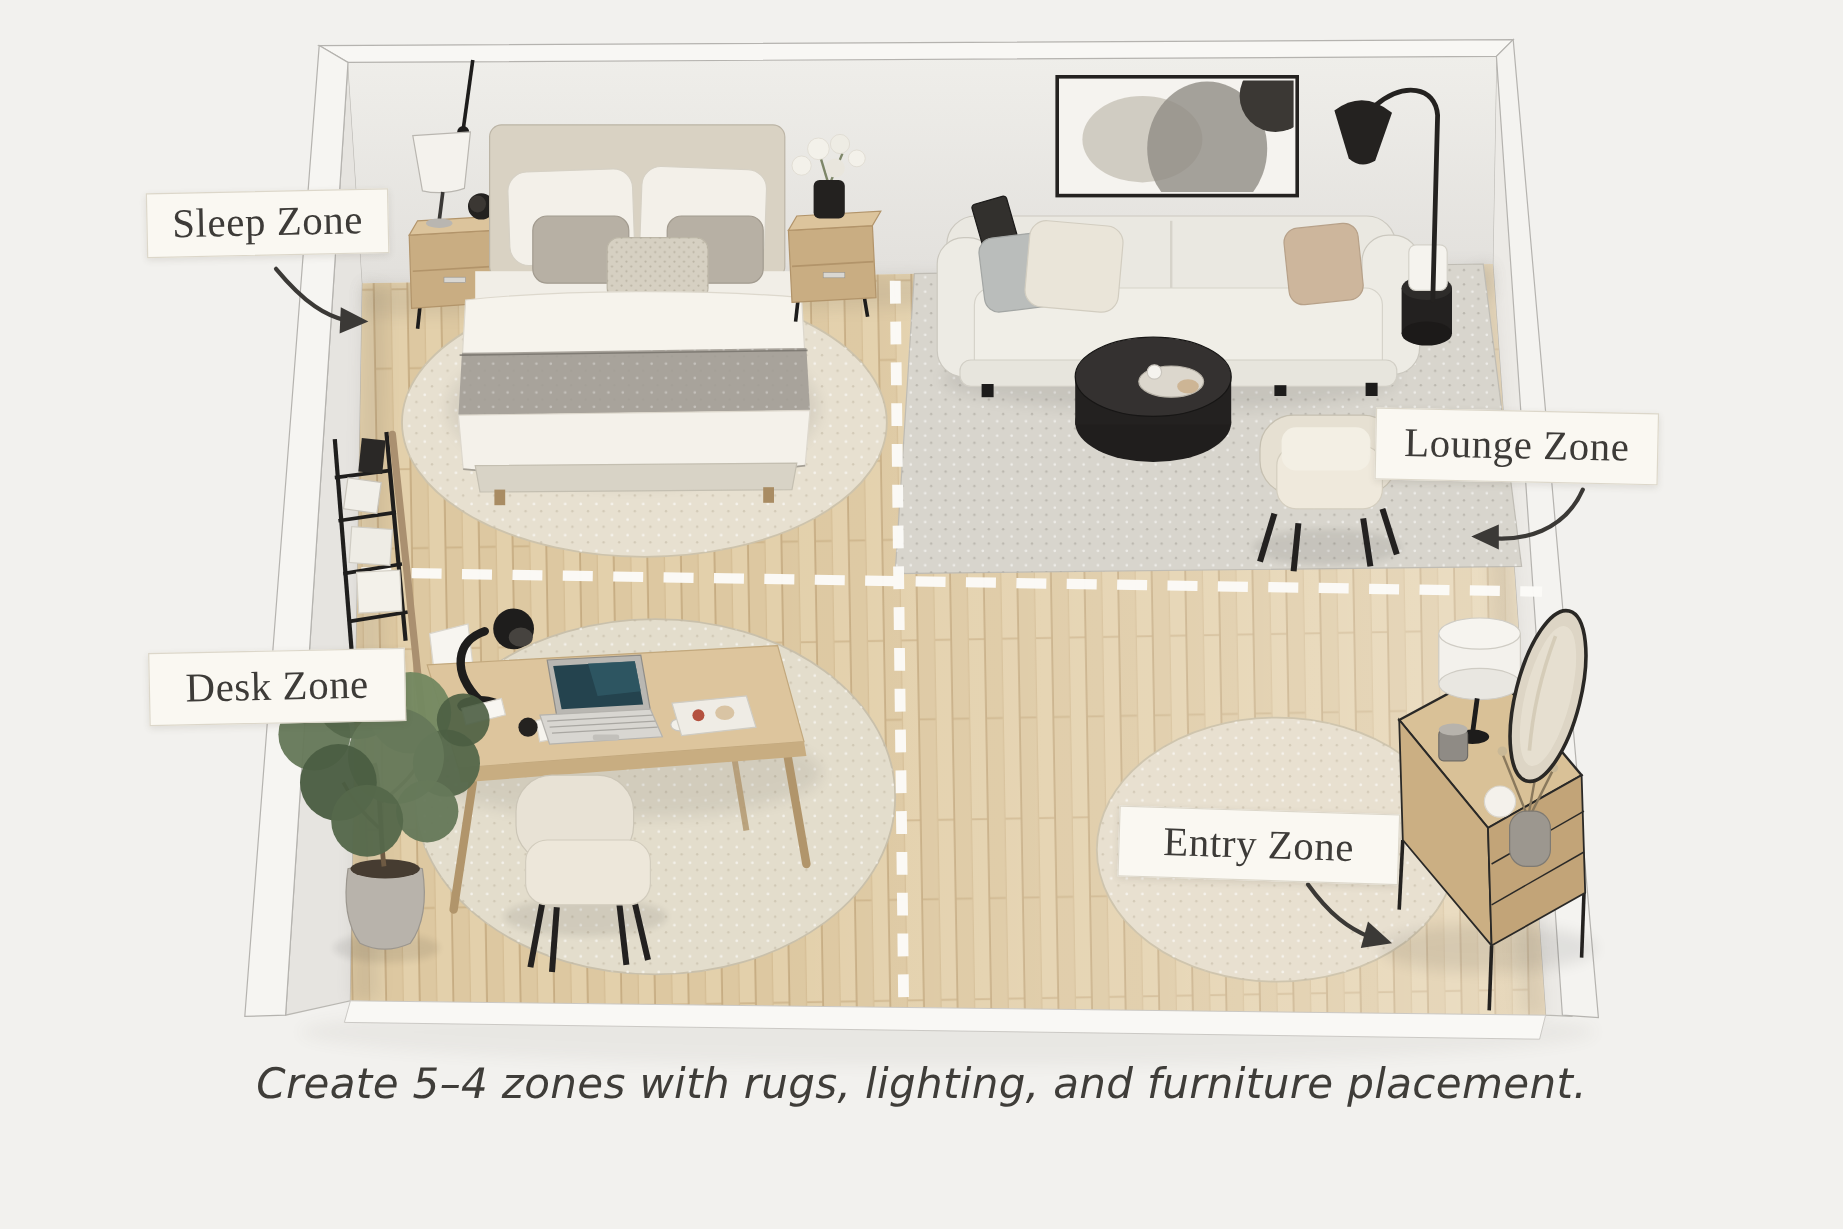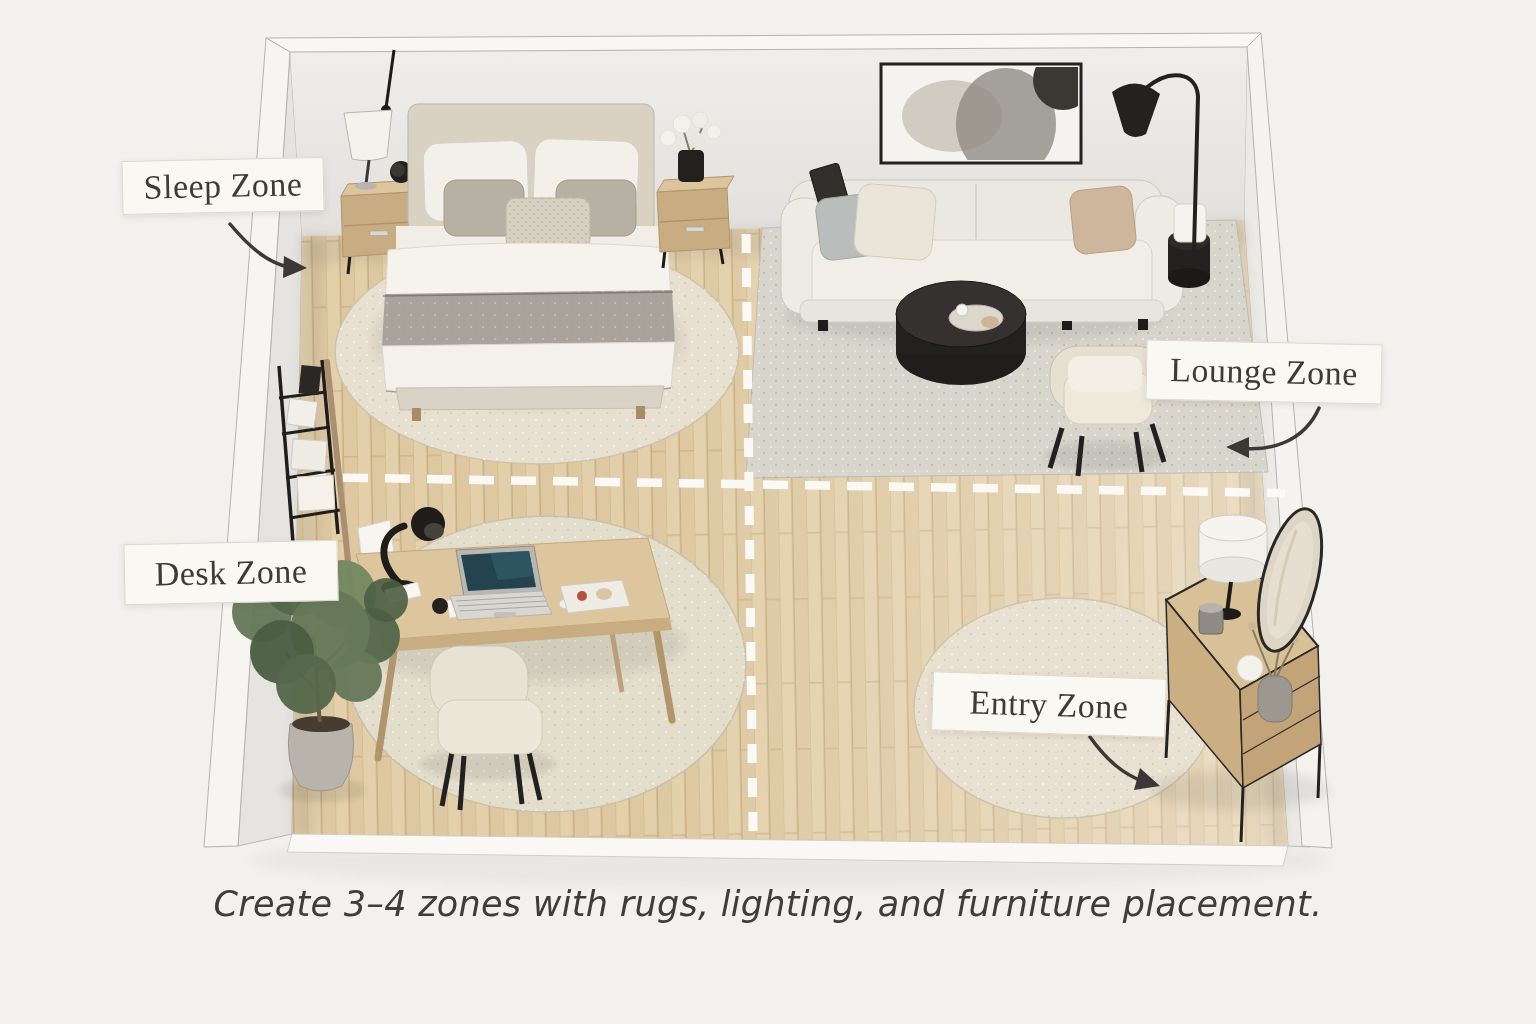--- a/index.html
+++ b/index.html
@@ -360,15 +360,15 @@
     <path d="M1090,737 C1108,762 1124,774 1142,781"></path>
     <polygon points="1140,768 1160,786 1134,790" fill="#3b3936" stroke="none"></polygon>
   </g>
 </svg>
 
 <div class="zone-label label-sleep">Sleep Zone</div>
 <div class="zone-label label-lounge">Lounge Zone</div>
 <div class="zone-label label-desk">Desk Zone</div>
 <div class="zone-label label-entry">Entry Zone</div>
 
-<div class="caption">Create 3–4 zones with rugs, lighting, and furniture placement.</div>
+<div class="caption">Create 5–4 zones with rugs, lighting, and furniture placement.</div>
 
 </div>
 
 </body></html>

